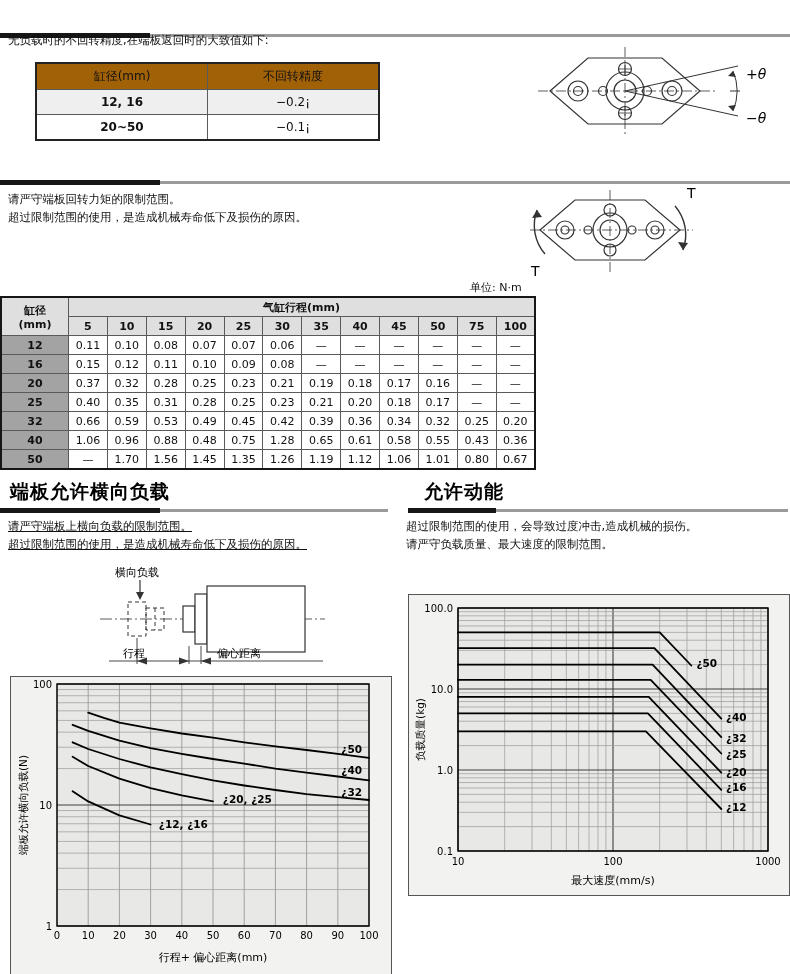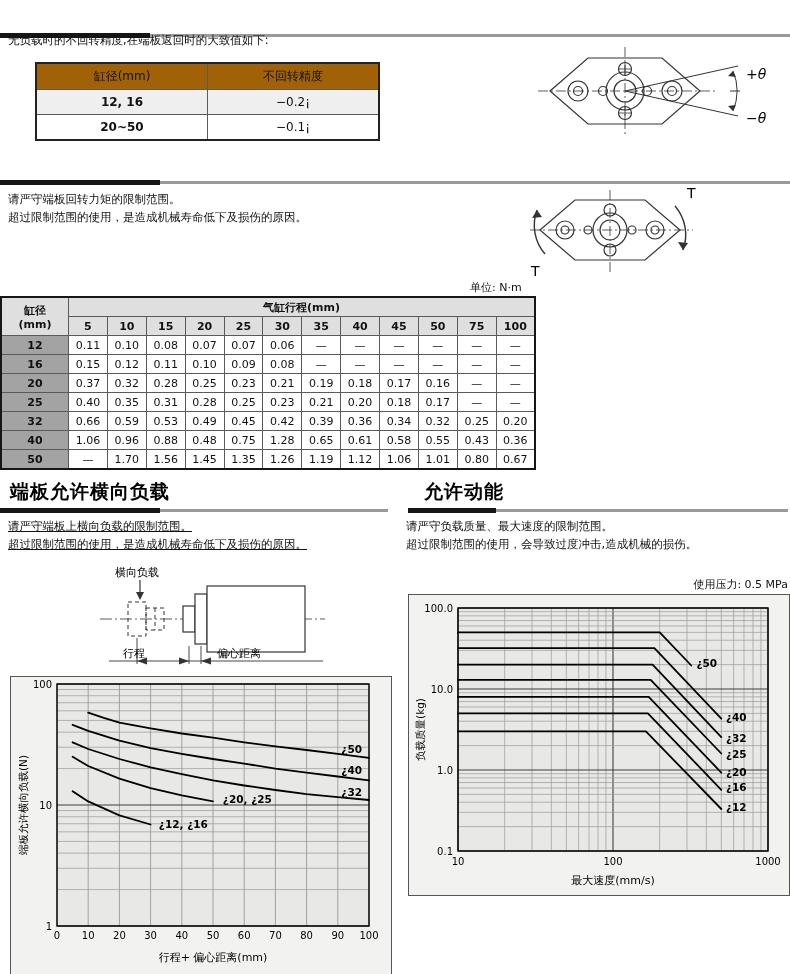--- a/index.html
+++ b/index.html
@@ -368,25 +368,24 @@
         <text x="202" y="284" font-size="11" text-anchor="middle" fill="#000">行程+ 偏心距离(mm)</text>
         <text x="16" y="128" font-size="10.5" text-anchor="middle" fill="#000" transform="rotate(-90 16 128)">端板允许横向负载(N)</text>
       </svg></div>
 
   <div class="sec-title" style="left:424px; top:479px;">允许动能</div>
   <div class="rule" style="left:408px; top:508px; width:380px;">
     <div class="blk" style="width:88px;"></div>
     <div class="gry"></div>
   </div>
   <div class="para" style="left:406px; top:518px;">
+    <div>超过限制范围的使用，会导致过度冲击,造成机械的损伤。</div>
     <div>请严守负载质量、最大速度的限制范围。</div>
-    <div>超过限制范围的使用，会导致过度冲击,造成机械的损伤。</div>
-  </div>
-
-  <div class="pressure-label">使用压力: 0.5 MPa</div>
+  </div>
+
 
   <div id="chart2" class="chart-box"><svg width="380" height="296" viewBox="0 0 380 296">
         <rect x="49" y="13" width="310" height="243" fill="#e8e8e6"></rect>
         <line x1="49" y1="13" x2="49" y2="256" stroke="#3f3f3f" stroke-width="1.1"></line>
         <line x1="95.6596493279171" y1="13" x2="95.6596493279171" y2="256" stroke="#9a9a9a" stroke-width="0.7"></line>
         <line x1="122.95379448154767" y1="13" x2="122.95379448154767" y2="256" stroke="#9a9a9a" stroke-width="0.7"></line>
         <line x1="142.3192986558342" y1="13" x2="142.3192986558342" y2="256" stroke="#9a9a9a" stroke-width="0.7"></line>
         <line x1="157.3403506720829" y1="13" x2="157.3403506720829" y2="256" stroke="#9a9a9a" stroke-width="0.7"></line>
         <line x1="169.61344380946477" y1="13" x2="169.61344380946477" y2="256" stroke="#9a9a9a" stroke-width="0.7"></line>
         <line x1="179.99019620220983" y1="13" x2="179.99019620220983" y2="256" stroke="#9a9a9a" stroke-width="0.7"></line>

